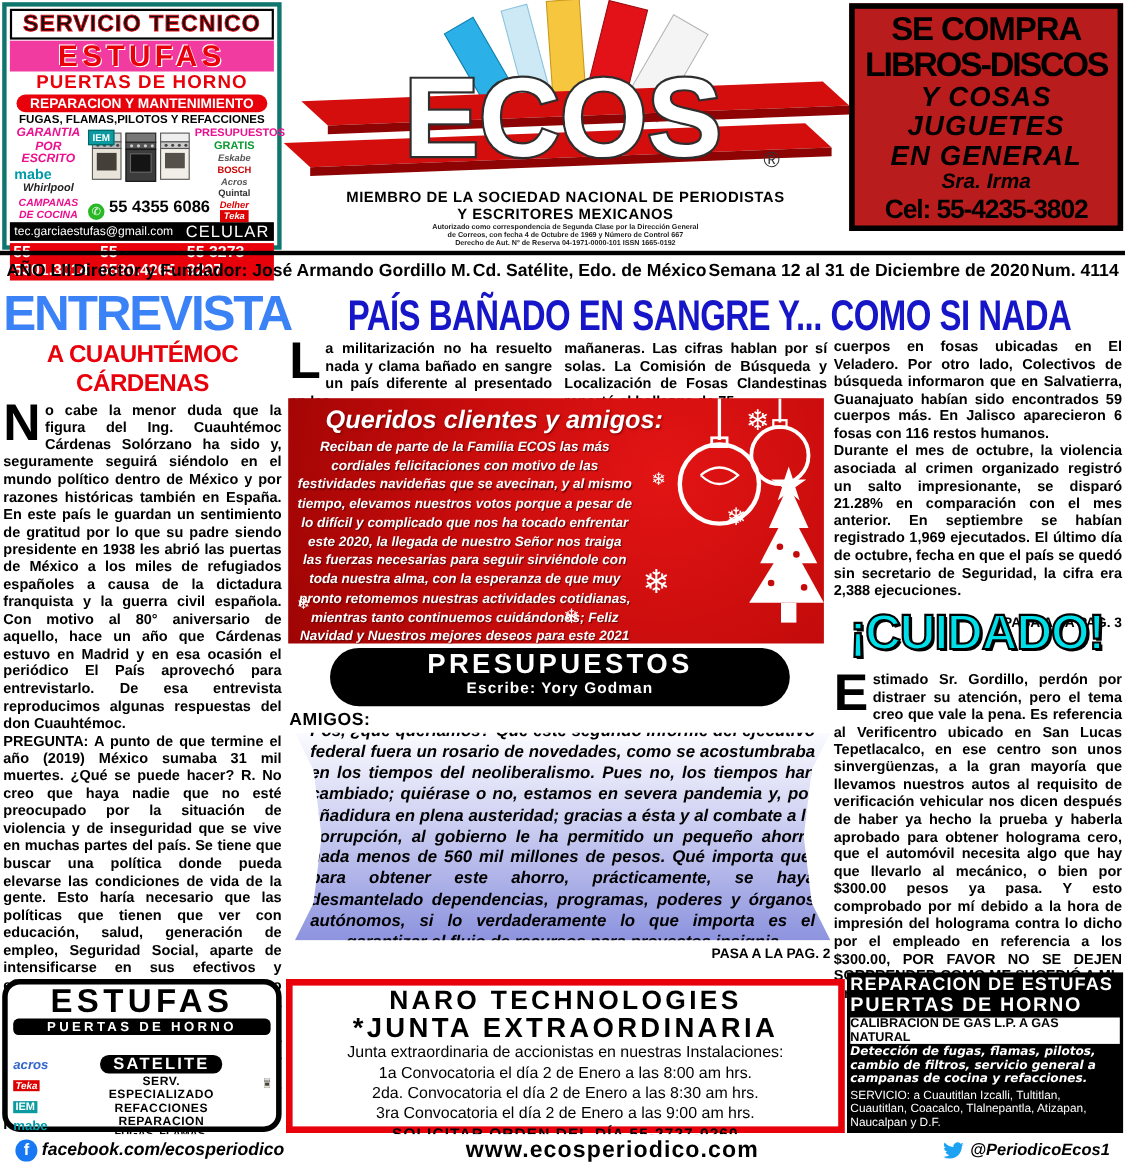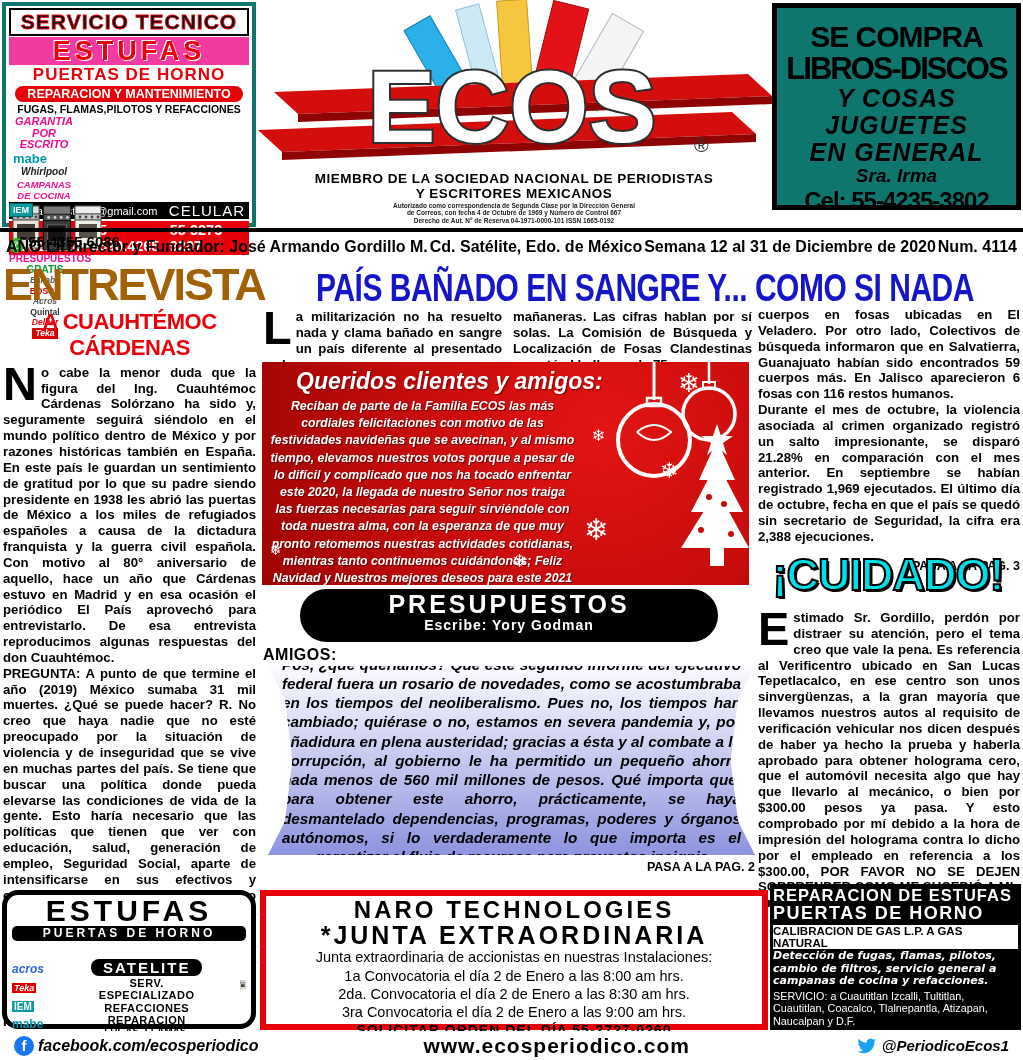--- a/index.html
+++ b/index.html
@@ -13,21 +13,21 @@
 
   
   .ad-tl { left:2px; top:2px; width:254px; height:225px; border:4px solid #0f766e; background:#fff; padding:2px 3px; }
   .tl-servicio { border:2px solid #000; text-align:center; font-weight:bold; font-size:21px; letter-spacing:1px;
     color:#111; -webkit-text-stroke:0.8px #e8000a; padding:0 2px; }
   .tl-estufas { background:#f23ba0; color:#e8000a; text-align:center; font-weight:bold; font-size:27px; letter-spacing:4px;
     text-shadow:1px 1px 0 #fff,-1px -1px 0 #fff; margin-top:1px; line-height:1.05; }
   .tl-puertas { color:#e8000a; text-align:center; font-weight:bold; font-size:17px; letter-spacing:1px; }
   .tl-repar { background:#e8000a; color:#fff; border-radius:8px; text-align:center; font-weight:bold; font-size:12.5px; margin:1px 6px; padding:1px 0; }
   .tl-fugas { text-align:center; font-weight:bold; font-size:10.5px; margin-top:1px; }
-  .tl-mid { display:flex; justify-content:space-between; height:84px; margin-top:1px;flex-direction:column; }
+  .tl-mid { display:flex; justify-content:space-between; height:84px; margin-top:1px; }
   .tl-col-l { width:70px; text-align:center; }
   .tl-col-c { width:96px; text-align:center; position:relative; }
   .tl-col-r { width:72px; text-align:center; }
   .mag { color:#ec0f8f; font-weight:bold; }
   .tl-garantia { font-size:11px; line-height:1.05; font-style:italic; }
   .brand-mabe { color:#009aa8; font-weight:bold; font-size:13px; display:block; text-align:left; padding-left:4px; }
   .brand-whirl { color:#222; font-weight:bold; font-style:italic; font-size:10px; display:block; }
   .tl-campanas { font-size:9.5px; display:block; margin-top:2px; font-style:italic; }
   .iem-badge { position:absolute; left:0; top:2px; background:#0a9aa0; color:#fff; font-weight:bold; font-size:9px; padding:1px 3px; border:1px solid #066; }
   .stoves { display:flex; gap:2px; justify-content:center; margin-top:4px; }
@@ -47,34 +47,34 @@
   .tl-cel { font-size:15px; letter-spacing:1px; }
   .tl-phones { background:#e8000a; color:#fff; display:flex; justify-content:space-between; font-weight:bold; font-size:14.5px; margin-top:2px; padding:1px 2px; }
   .tl-phones span { background:#e8000a; padding:0 1px; }
 
   
   .masthead { left:256px; top:0; width:516px; height:228px; text-align:center; }
   .member { font-weight:bold; font-size:13.5px; letter-spacing:0.5px; line-height:1.1; }
   .fineprint { font-size:6.5px; font-weight:bold; color:#222; line-height:1.15; }
 
   
-  .ad-tr { left:772px; top:3px; width:249px; height:207px; background:#0f766e; border:5px solid #000; text-align:center; padding-top:13px; }
+  .ad-tr { left:772px; top:3px; width:249px; height:207px; background:#b91c1c; border:5px solid #000; text-align:center; padding-top:3px; }
   .tr-b1 { font-weight:bold; font-size:30px; line-height:1.05; letter-spacing:-1px; }
   .tr-b2 { font-weight:bold; font-size:31px; line-height:1.05; letter-spacing:-2px; }
   .tr-i  { font-weight:bold; font-style:italic; font-size:25px; line-height:1.08; letter-spacing:1px; }
   .tr-sra { font-weight:bold; font-style:italic; font-size:19px; line-height:1.1; }
   .tr-cel { font-weight:bold; font-size:24px; letter-spacing:-1px; }
 
   
   .band { left:0; top:228px; width:1023px; height:34px; border-top:4px solid #000; display:flex; align-items:center;
     justify-content:space-between; padding:0 6px; font-weight:bold; font-size:16px; white-space:nowrap; }
 
   
   .entrevista { left:3px; top:264px; width:253px; }
-  .ent-title { color:#a16207; font-weight:bold; font-size:45px; letter-spacing:-2px; text-align:center; line-height:0.95; }
+  .ent-title { color:#3b82f6; font-weight:bold; font-size:45px; letter-spacing:-2px; text-align:center; line-height:0.95; }
   .ent-sub { color:#e8000a; font-weight:bold; font-size:22px; letter-spacing:-0.5px; text-align:center; margin:2px 0 4px 0; }
   .bodytext { font-size:13.2px; font-weight:bold; text-align:justify; line-height:1.2; }
   .bodytext p { margin:0; }
   .dropcap::first-letter { float:left; font-size:47px; line-height:37px; padding-right:4px; font-weight:bold; }
   .jump { font-weight:bold; font-size:12.5px; text-align:right; margin-top:2px; }
 
   
   .pais-headline { left:270px; top:266px; width:750px; color:#1616c8; font-weight:bold; font-size:30px;
     letter-spacing:-0.5px; text-align:center; white-space:nowrap; transform:scaleY(1.3); transform-origin:center top; }
   .intro-cols { left:263px; top:309px; width:490px; display:flex; gap:11px; }

